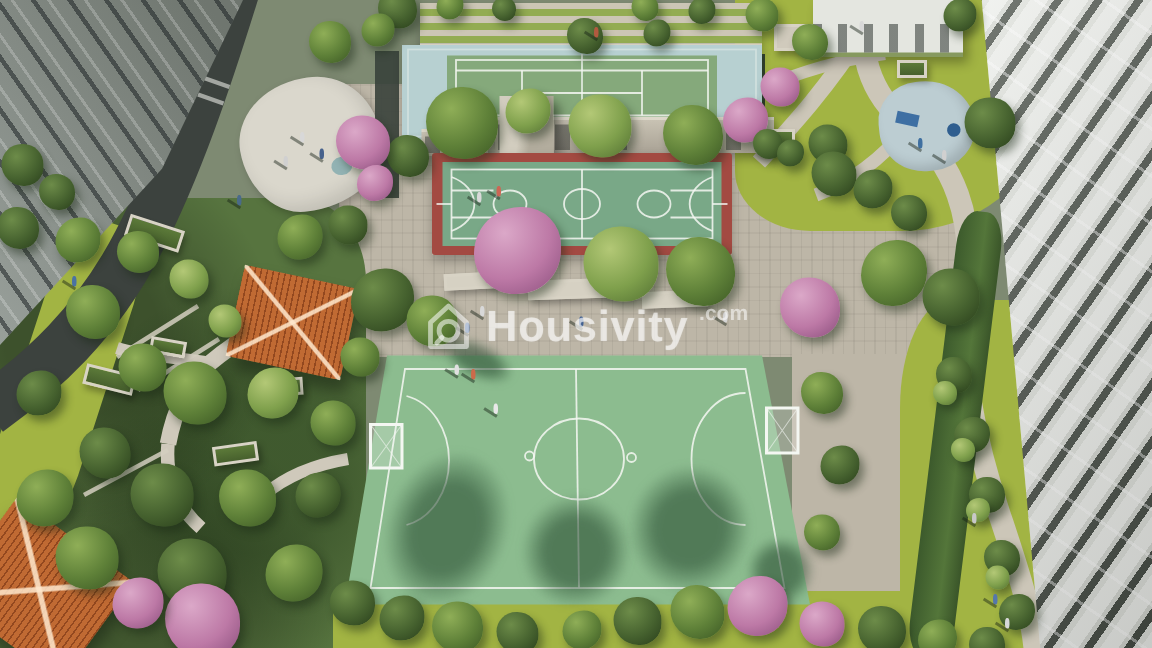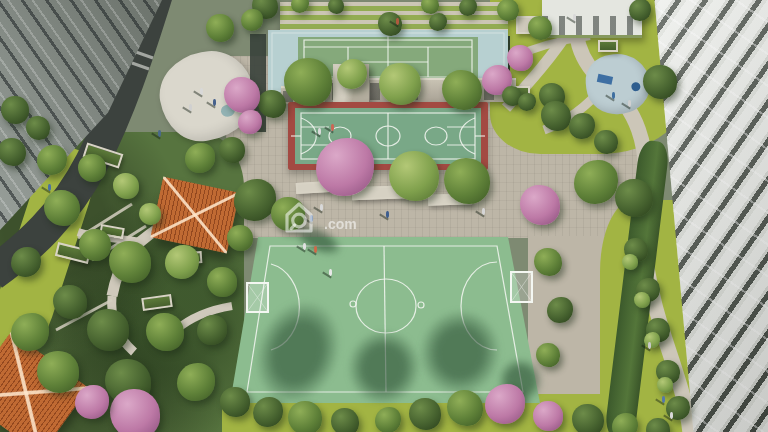--- a/index.html
+++ b/index.html
@@ -105,21 +105,21 @@
   .trees.pink{background:radial-gradient(circle at 35% 30%,#dba8c8,#bd79a6 55%,#8f5280 95%);}
   .people{width:3px;height:7px;border-radius:45% 45% 40% 40%;}
   .people::after{content:'';position:absolute;left:-7px;top:5px;width:10px;height:2px;
     background:rgba(20,30,20,.45);transform:rotate(32deg);}
 
   
   .watermark{left:281px;top:195px;height:42px;z-index:12;display:flex;align-items:flex-end;gap:7px;
     color:rgba(255,255,255,.55);}
   .wm-brand{font-size:29px;font-weight:bold;letter-spacing:.5px;line-height:1;padding-bottom:4px;
     position:static;text-shadow:0 0 1px rgba(255,255,255,.3);}
-  .wm-tld{font-size:14px;font-weight:bold;line-height:1;padding-bottom:6px;position:static;}
+  .wm-tld{font-size:14px;font-weight:bold;line-height:1;padding-bottom:22px;position:static;}
   .wm-icon{position:static;flex:0 0 auto;}
 
   svg line,svg path.m,svg rect.m,svg ellipse,svg circle.m,svg polygon.m{
     fill:none;stroke:#f4f7f2;stroke-width:1.2;opacity:.85;}
 </style>
 </head>
 <body>
 
 <div class="scene">
 
@@ -353,15 +353,16 @@
     </div>
 
   <div class="watermark">
     <svg class="wm-icon" width="36" height="38" viewBox="0 0 36 38">
       <g fill="none" stroke="rgba(255,255,255,.55)" stroke-width="3.2" stroke-linejoin="round" stroke-linecap="round">
         <path d="M6,16 L18,5 L30,16 L30,32 L6,32 Z"></path>
         <circle cx="18" cy="21.5" r="6.3"></circle>
         <path d="M13.6,26 L10.2,29.6"></path>
       </g>
     </svg>
+    <span class="wm-brand">Housivity</span>
     <span class="wm-tld">.com</span>
   </div>
 </div>
 
 </body></html>

